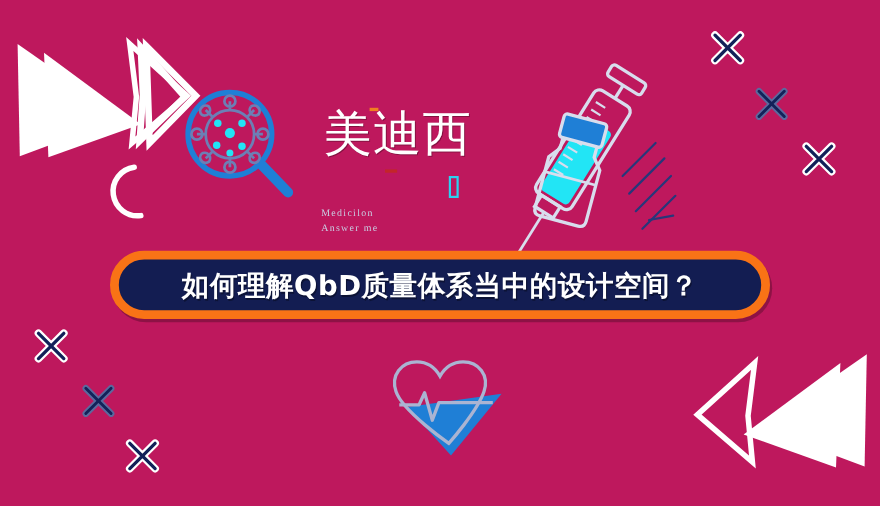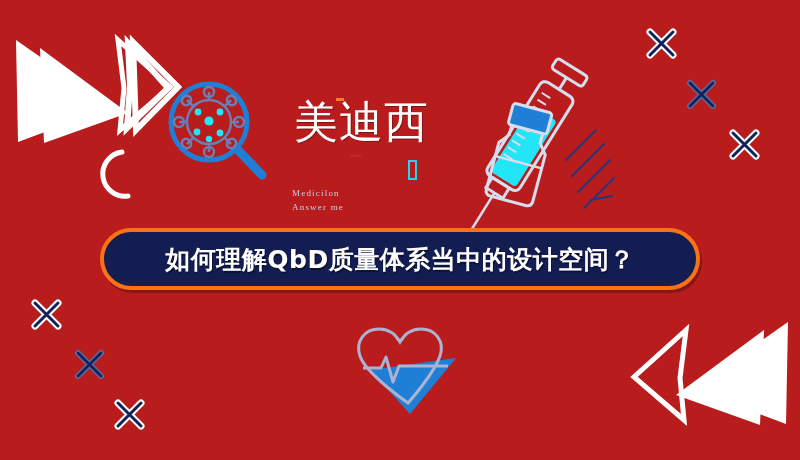--- a/index.html
+++ b/index.html
@@ -5,21 +5,21 @@
   html, body {
     margin: 0;
     padding: 0;
     background: #0e1f5b;
   }
   #banner {
     position: relative;
     width: 800px;
     height: 460px;
     overflow: hidden;
-    background: #b91c1c;
+    background: #be185d;
     font-family: "Liberation Sans", "DejaVu Sans", sans-serif;
     text-decoration: underline;
   }
   #bg-svg {
     position: absolute;
     left: 0; top: 0;
     width: 800px;
     height: 460px;
   }
   
@@ -86,21 +86,21 @@
     box-sizing: border-box;
   }
   
   #headline-pill {
     position: absolute;
     left: 100px;
     top: 228px;
     width: 600px;
     height: 62px;
     box-sizing: border-box;
-    border: 4px solid #f97316;
+    border: 8px solid #f97316;
     border-radius: 34px;
     background: #131d52;
     display: flex;
     align-items: center;
     justify-content: center;
     box-shadow: 2px 3px 0 rgba(0,0,0,0.25);
   }
   #headline-text {
     color: #ffffff;
     font-family: "DejaVu Sans", sans-serif;

